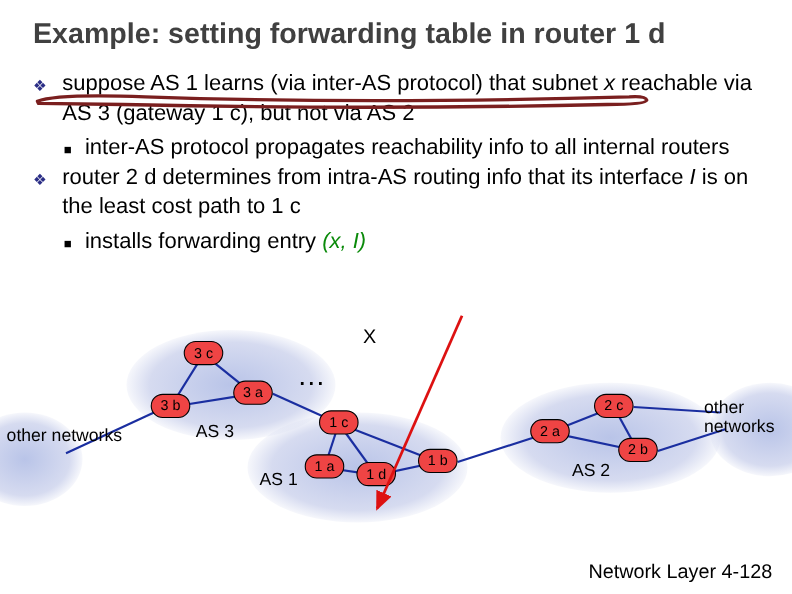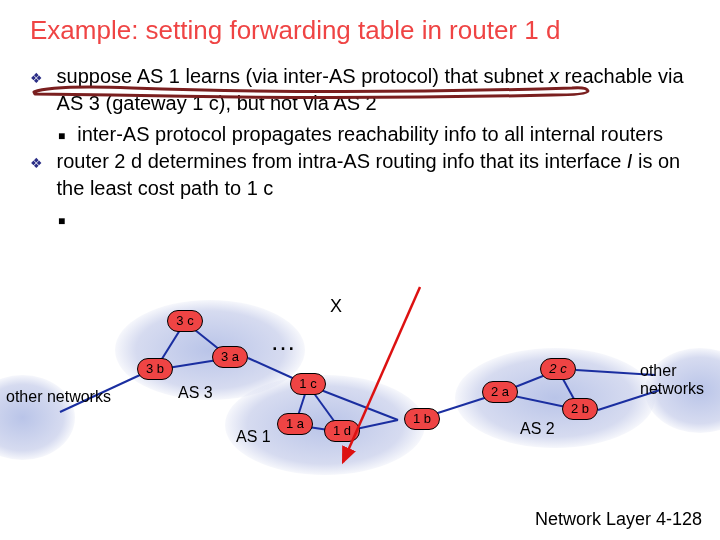--- a/index.html
+++ b/index.html
@@ -6,23 +6,23 @@
   body {
     margin: 0;
     width: 720px;
     height: 540px;
     font-family: Arial, Helvetica, sans-serif;
     background: #fff;
     position: relative;
     overflow: hidden;
   }
   .title {
-    color: #ef4444;
+    color: #404040;
     font-size: 26px;
-    font-weight: 400;
+    font-weight: 700;
     padding: 14px 14px 4px 30px;
     line-height: 1.25;
     position: relative;
   }
   .underline {
     position: absolute;
     left: 32px;
     top: 80px;
     width: 560px;
     height: 26px;
@@ -156,20 +156,23 @@
     <span>inter-AS protocol propagates reachability info to all internal routers</span>
   </div>
   <div class="bullet1">
     <span class="dia">❖</span>
     <span>
       <span>router 2 d determines from intra-AS routing info that its interface </span><span class="italic">I</span><span>  is on the least cost path to 1 c</span>
     </span>
   </div>
   <div class="bullet2">
     <span class="sq">■</span>
+    <span>
+      <span>installs forwarding         entry </span><span class="green">(x, I)</span>
+    </span>
   </div>
 </div>
 
 <div class="diagram">
   <div class="blob blob-ext1"></div>
   <div class="blob blob-as3"></div>
   <div class="blob blob-as1"></div>
   <div class="blob blob-as2"></div>
   <div class="blob blob-ext2"></div>
 
@@ -193,23 +196,23 @@
       <line x1="576" y1="50" x2="655" y2="55"></line>
     </g>
   </svg>
 
   <div class="router" style="left:167px; top:-10px;">3 c</div>
   <div class="router" style="left:137px; top:38px;">3 b</div>
   <div class="router" style="left:212px; top:26px;">3 a</div>
   <div class="router" style="left:290px; top:53px;">1 c</div>
   <div class="router" style="left:277px; top:93px;">1 a</div>
   <div class="router" style="left:324px; top:100px;">1 d</div>
-  <div class="router" style="left:380px; top:88px;margin-left:24px;">1 b</div>
+  <div class="router" style="left:380px; top:88px;">1 b</div>
   <div class="router" style="left:482px; top:61px;">2 a</div>
-  <div class="router" style="left:540px; top:38px;font-style:italic;">2 c</div>
+  <div class="router" style="left:540px; top:38px;">2 c</div>
   <div class="router" style="left:562px; top:78px;">2 b</div>
 
   <div class="as-label" style="left:178px; top:64px;">AS 3</div>
   <div class="as-label" style="left:236px; top:108px;">AS 1</div>
   <div class="as-label" style="left:520px; top:100px;">AS 2</div>
 
   <div class="side-label" style="left:6px; top:68px;">other networks</div>
   <div class="side-label" style="left:640px; top:42px;">other networks</div>
 
   <div class="dots" style="left:270px; top:6px;">…</div>

